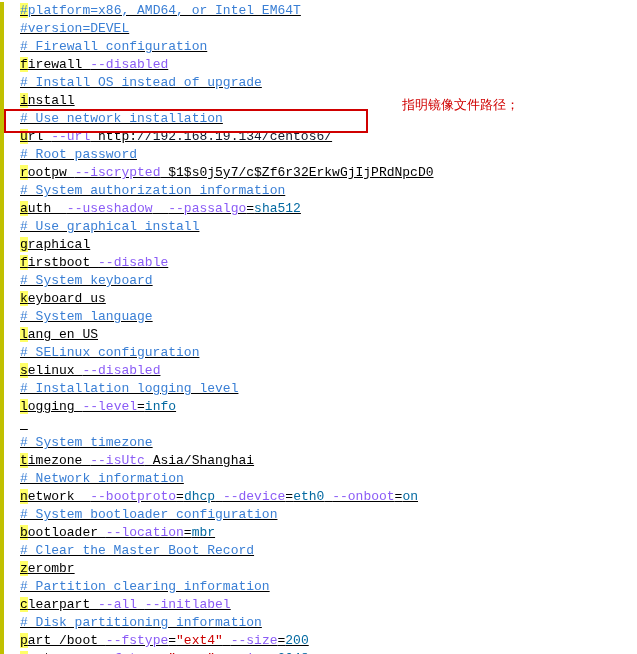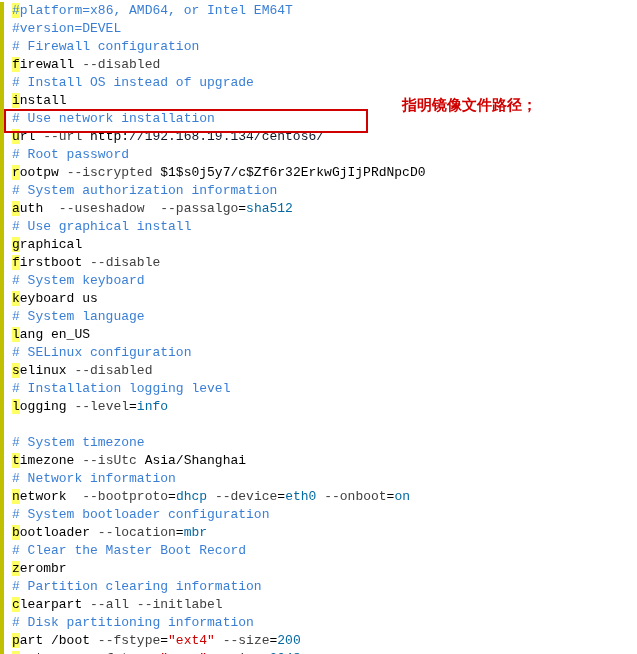--- a/index.html
+++ b/index.html
@@ -13,42 +13,42 @@
     width: 637px;
     position: relative;
   }
   .editor {
     padding: 2px 0 2px 0;
     white-space: pre;
     position: relative;
   }
   .line {
     display: block;
-    padding-left: 8px;
+    padding-left: 16px;
     border-left: 4px solid #c0c000; 
     height: 18px;
+    text-decoration: underline;
   }
   .tok-comment { color: #3a7fd5; }
-  .tok-option  { color: #404040; }
+  .tok-option  { color: #8b5cf6; }
   .tok-string  { color: #cc0000; }
   .tok-value   { color: #0369a1; }
   .tok-eq      { color: #000; }
   .tok-url     { color: #0f172a; }
   .tok-hl      { background: #ffff66; } 
   .red-box {
     position: absolute;
     border: 2px solid #d00000;
     pointer-events: none;
   }
   .annotation {
     position: absolute;
     color: #d00000;
     font-family: SimSun, "Songti SC", serif;
-    font-size: 15px;
-    font-weight: bold;
+    font-size: 13px;
   }
 </style>
 </head>
 <body>
 
 <div class="editor" id="editor"><span class="line"><span class="tok-comment tok-hl">#</span><span class="tok-comment">platform=x86, AMD64, or Intel EM64T</span></span><span class="line"><span class="tok-comment">#version=DEVEL</span></span><span class="line"><span class="tok-comment"># Firewall configuration</span></span><span class="line"><span class="tok-hl">f</span><span>irewall </span><span class="tok-option">--disabled</span></span><span class="line"><span class="tok-comment"># Install OS instead of upgrade</span></span><span class="line"><span class="tok-hl">i</span><span>nstall</span></span><span class="line"><span class="tok-comment"># Use network installation</span></span><span class="line"><span class="tok-hl">u</span><span>rl </span><span class="tok-option">--url</span><span> http:</span><span class="tok-url">//192.168.19.134/centos6/</span></span><span class="line"><span class="tok-comment"># Root password</span></span><span class="line"><span class="tok-hl">r</span><span>ootpw </span><span class="tok-option">--iscrypted</span><span> $1$s0j5y7/c$Zf6r32ErkwGjIjPRdNpcD0</span></span><span class="line"><span class="tok-comment"># System authorization information</span></span><span class="line"><span class="tok-hl">a</span><span>uth  </span><span class="tok-option">--useshadow</span><span>  </span><span class="tok-option">--passalgo</span><span class="tok-eq">=</span><span class="tok-value">sha512</span></span><span class="line"><span class="tok-comment"># Use graphical install</span></span><span class="line"><span class="tok-hl">g</span><span>raphical</span></span><span class="line"><span class="tok-hl">f</span><span>irstboot </span><span class="tok-option">--disable</span></span><span class="line"><span class="tok-comment"># System keyboard</span></span><span class="line"><span class="tok-hl">k</span><span>eyboard us</span></span><span class="line"><span class="tok-comment"># System language</span></span><span class="line"><span class="tok-hl">l</span><span>ang en_US</span></span><span class="line"><span class="tok-comment"># SELinux configuration</span></span><span class="line"><span class="tok-hl">s</span><span>elinux </span><span class="tok-option">--disabled</span></span><span class="line"><span class="tok-comment"># Installation logging level</span></span><span class="line"><span class="tok-hl">l</span><span>ogging </span><span class="tok-option">--level</span><span class="tok-eq">=</span><span class="tok-value">info</span></span><span class="line"><span> </span></span><span class="line"><span class="tok-comment"># System timezone</span></span><span class="line"><span class="tok-hl">t</span><span>imezone </span><span class="tok-option">--isUtc</span><span> Asia/Shanghai</span></span><span class="line"><span class="tok-comment"># Network information</span></span><span class="line"><span class="tok-hl">n</span><span>etwork  </span><span class="tok-option">--bootproto</span><span class="tok-eq">=</span><span class="tok-value">dhcp</span><span> </span><span class="tok-option">--device</span><span class="tok-eq">=</span><span class="tok-value">eth0</span><span> </span><span class="tok-option">--onboot</span><span class="tok-eq">=</span><span class="tok-value">on</span></span><span class="line"><span class="tok-comment"># System bootloader configuration</span></span><span class="line"><span class="tok-hl">b</span><span>ootloader </span><span class="tok-option">--location</span><span class="tok-eq">=</span><span class="tok-value">mbr</span></span><span class="line"><span class="tok-comment"># Clear the Master Boot Record</span></span><span class="line"><span class="tok-hl">z</span><span>erombr</span></span><span class="line"><span class="tok-comment"># Partition clearing information</span></span><span class="line"><span class="tok-hl">c</span><span>learpart </span><span class="tok-option">--all</span><span> </span><span class="tok-option">--initlabel</span></span><span class="line"><span class="tok-comment"># Disk partitioning information</span></span><span class="line"><span class="tok-hl">p</span><span>art /boot </span><span class="tok-option">--fstype</span><span class="tok-eq">=</span><span class="tok-string">"ext4"</span><span> </span><span class="tok-option">--size</span><span class="tok-eq">=</span><span class="tok-value">200</span></span><span class="line"><span class="tok-hl">p</span><span>art swap </span><span class="tok-option">--fstype</span><span class="tok-eq">=</span><span class="tok-string">"swap"</span><span> </span><span class="tok-option">--size</span><span class="tok-eq">=</span><span class="tok-value">2048</span></span></div>
 <div class="red-box" id="redbox" style="top: 109px; left: 4px; width: 360px; height: 20px;"></div>
 <div class="annotation" id="annotation" style="top: 96px; left: 402px;">指明镜像文件路径；</div>
 
 </body></html>

